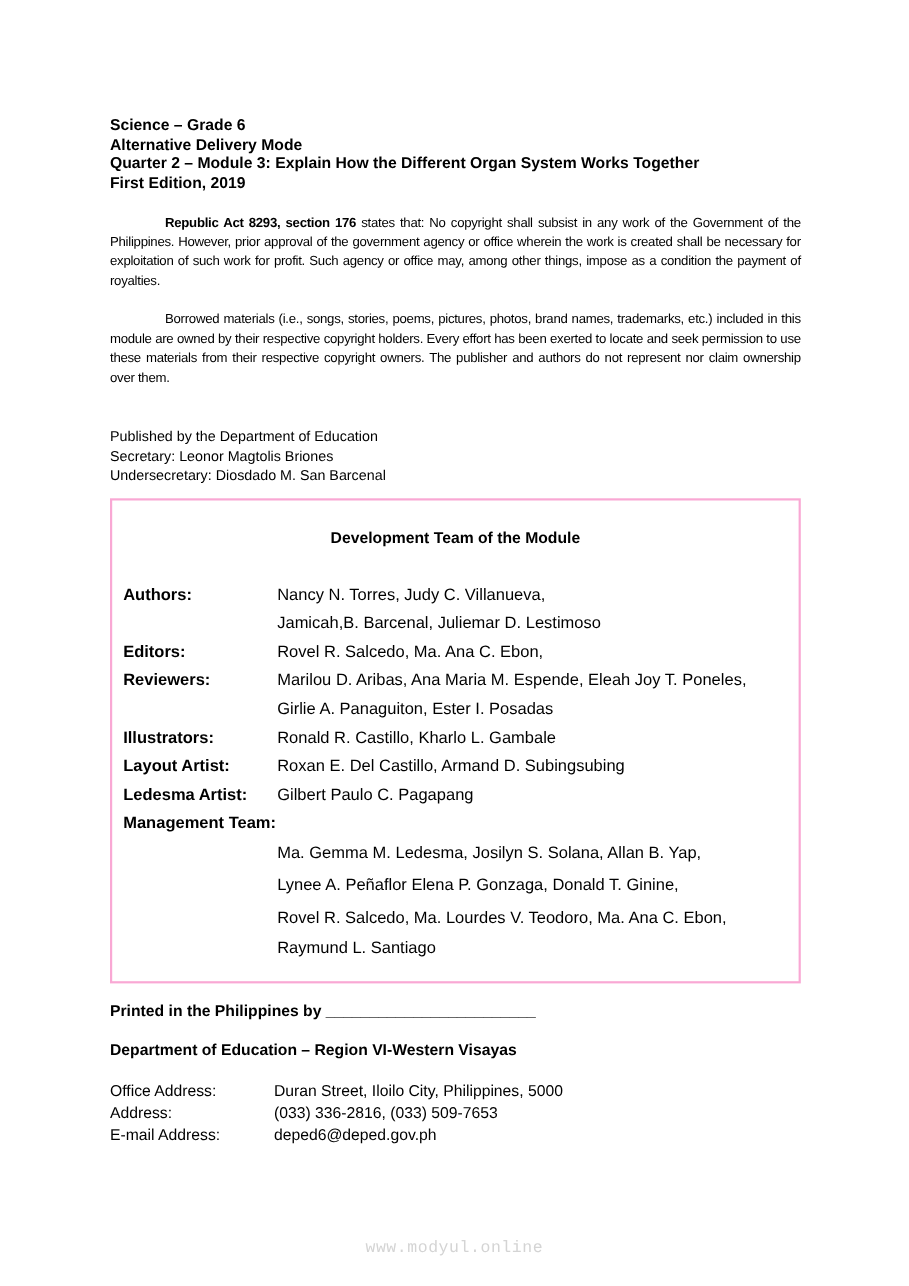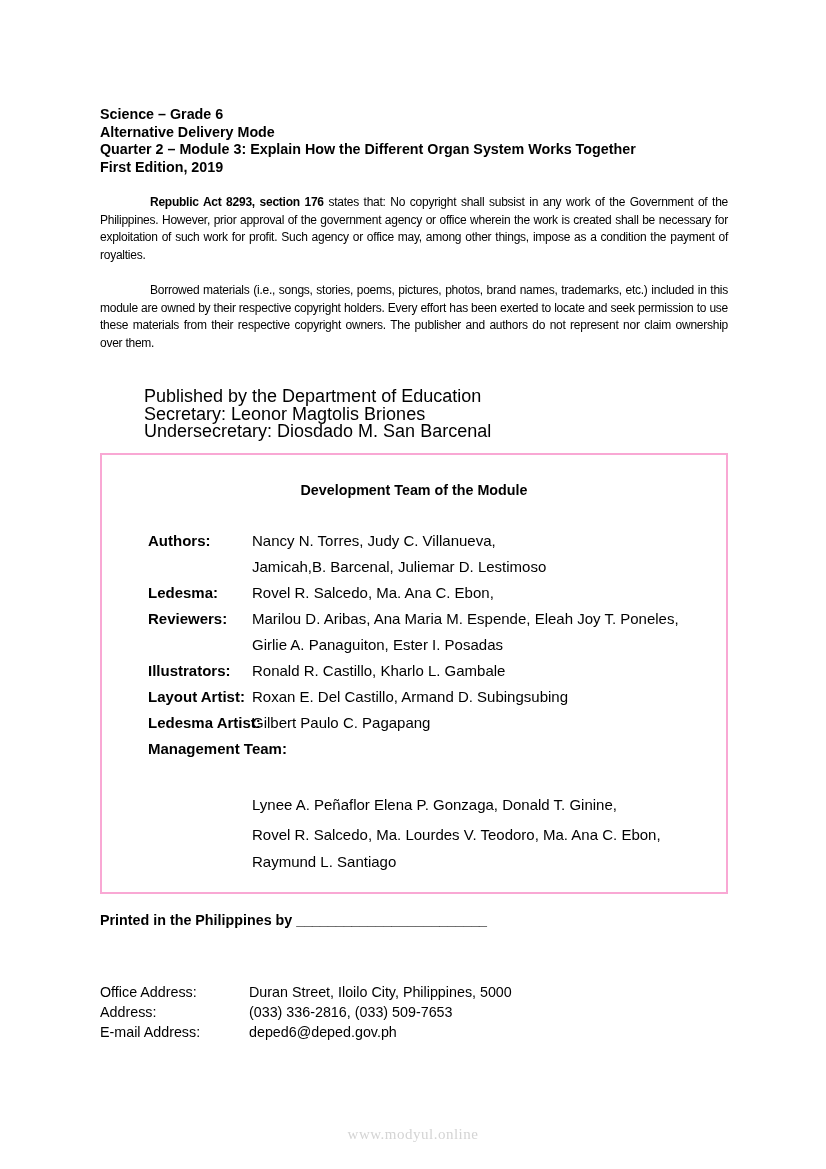--- a/index.html
+++ b/index.html
@@ -10,41 +10,41 @@
     .page { position: absolute; left: 100px; top: 106px; width: 628px; }
     .hdr { font-weight: bold; font-size: 14.3px; line-height: 17.7px; }
     .para {
       font-family: Liberation Sans, sans-serif;
       font-size: 12px; line-height: 17.6px; text-align: justify;
       letter-spacing: -0.25px; word-spacing: 0px;
     }
     .para .indent { display: inline-block; width: 50px; }
     #p1 { position: absolute; top: 88px; left: 0; width: 628px; }
     #p2 { position: absolute; top: 176px; left: 0; width: 628px; }
-    .pub { position: absolute; top: 282px; left: 0; font-size: 18px; line-height: 17.7px; margin-left: 44px; }
+    .pub { position: absolute; top: 282px; left: 0; font-size: 13px; line-height: 17.7px; }
     .box {
       position: absolute; left: 0; top: 347px; width: 624px; height: 437px;
       border: 2px solid #f9a8d4;
     }
     .box-title {
       position: absolute; top: 27px; left: 0; width: 100%; text-align: center;
       font-weight: bold; font-size: 14.3px;
     }
     .team-row { position: absolute; left: 10px; font-size: 15px; line-height: 18px; }
-    .team-row .lbl { position: absolute; left: 0; font-weight: bold; white-space: nowrap; margin-left: 36px; }
+    .team-row .lbl { position: absolute; left: 0; font-weight: bold; white-space: nowrap; }
     .team-row .val { position: absolute; left: 140px; white-space: nowrap; }
     .mgmt-line { position: absolute; left: 150px; font-size: 15px; white-space: nowrap; }
     .printed { position: absolute; top: 806px; left: 0; font-weight: bold; font-size: 14.3px; }
     .region { position: absolute; top: 841px; left: 0; font-weight: bold; font-size: 14.3px; }
     .contact { position: absolute; left: 0; font-size: 14.3px; line-height: 20px; white-space: nowrap; }
     .contact .lbl { position: absolute; left: 0; }
     .contact .val { position: absolute; left: 149px; }
     .watermark {
       position: absolute; top: 1126px; left: 0; width: 826px; text-align: center;
-      font-family: Liberation Serif, serif; font-size: 15px; color: #d4d4d4; letter-spacing: 0.5px;
+      font-family: Liberation Mono, monospace; font-size: 15px; color: #d4d4d4; letter-spacing: 0.5px;
     }
   </style>
 </head>
 <body>
 
 <div class="page">
   <div class="hdr">
     <div>Science – Grade 6</div>
     <div>Alternative Delivery Mode</div>
     <div>Quarter 2 – Module 3: Explain How the Different Organ System Works Together</div>
@@ -66,21 +66,21 @@
 
     <div class="team-row" style="top:77px">
       <span class="lbl">Authors:</span>
       <span class="val">Nancy N. Torres, Judy C. Villanueva,</span>
     </div>
     <div class="team-row" style="top:103px">
       <span class="lbl"></span>
       <span class="val">Jamicah,B. Barcenal, Juliemar D. Lestimoso</span>
     </div>
     <div class="team-row" style="top:129px">
-      <span class="lbl">Ledesma:</span>
+      <span class="lbl">Editors:</span>
       <span class="val">Rovel R. Salcedo, Ma. Ana C. Ebon,</span>
     </div>
     <div class="team-row" style="top:155px">
       <span class="lbl">Reviewers:</span>
       <span class="val">Marilou D. Aribas, Ana Maria M. Espende, Eleah Joy T. Poneles,</span>
     </div>
     <div class="team-row" style="top:181px">
       <span class="lbl"></span>
       <span class="val">Girlie A. Panaguiton, Ester I. Posadas</span>
     </div>
@@ -93,26 +93,28 @@
       <span class="val">Roxan E. Del Castillo, Armand D. Subingsubing</span>
     </div>
     <div class="team-row" style="top:259px">
       <span class="lbl">Ledesma Artist:</span>
       <span class="val">Gilbert Paulo C. Pagapang</span>
     </div>
     <div class="team-row" style="top:285px">
       <span class="lbl">Management Team:</span>
     </div>
 
+    <div class="mgmt-line" style="top:312px">Ma. Gemma M. Ledesma, Josilyn S. Solana, Allan B. Yap,</div>
     <div class="mgmt-line" style="top:341px">Lynee A. Peñaflor Elena P. Gonzaga, Donald T. Ginine,</div>
     <div class="mgmt-line" style="top:371px">Rovel R. Salcedo, Ma. Lourdes V. Teodoro, Ma. Ana C. Ebon,</div>
     <div class="mgmt-line" style="top:398px">Raymund L. Santiago</div>
   </div>
 
   <div class="printed">Printed in the Philippines by ________________________</div>
+  <div class="region">Department of Education – Region VI-Western Visayas</div>
 
   <div class="contact" style="top:876px">
     <span class="lbl">Office Address:</span>
     <span class="val">Duran Street, Iloilo City, Philippines, 5000</span>
   </div>
   <div class="contact" style="top:896px">
     <span class="lbl">Address:</span>
     <span class="val">(033) 336-2816, (033) 509-7653</span>
   </div>
   <div class="contact" style="top:916px">

